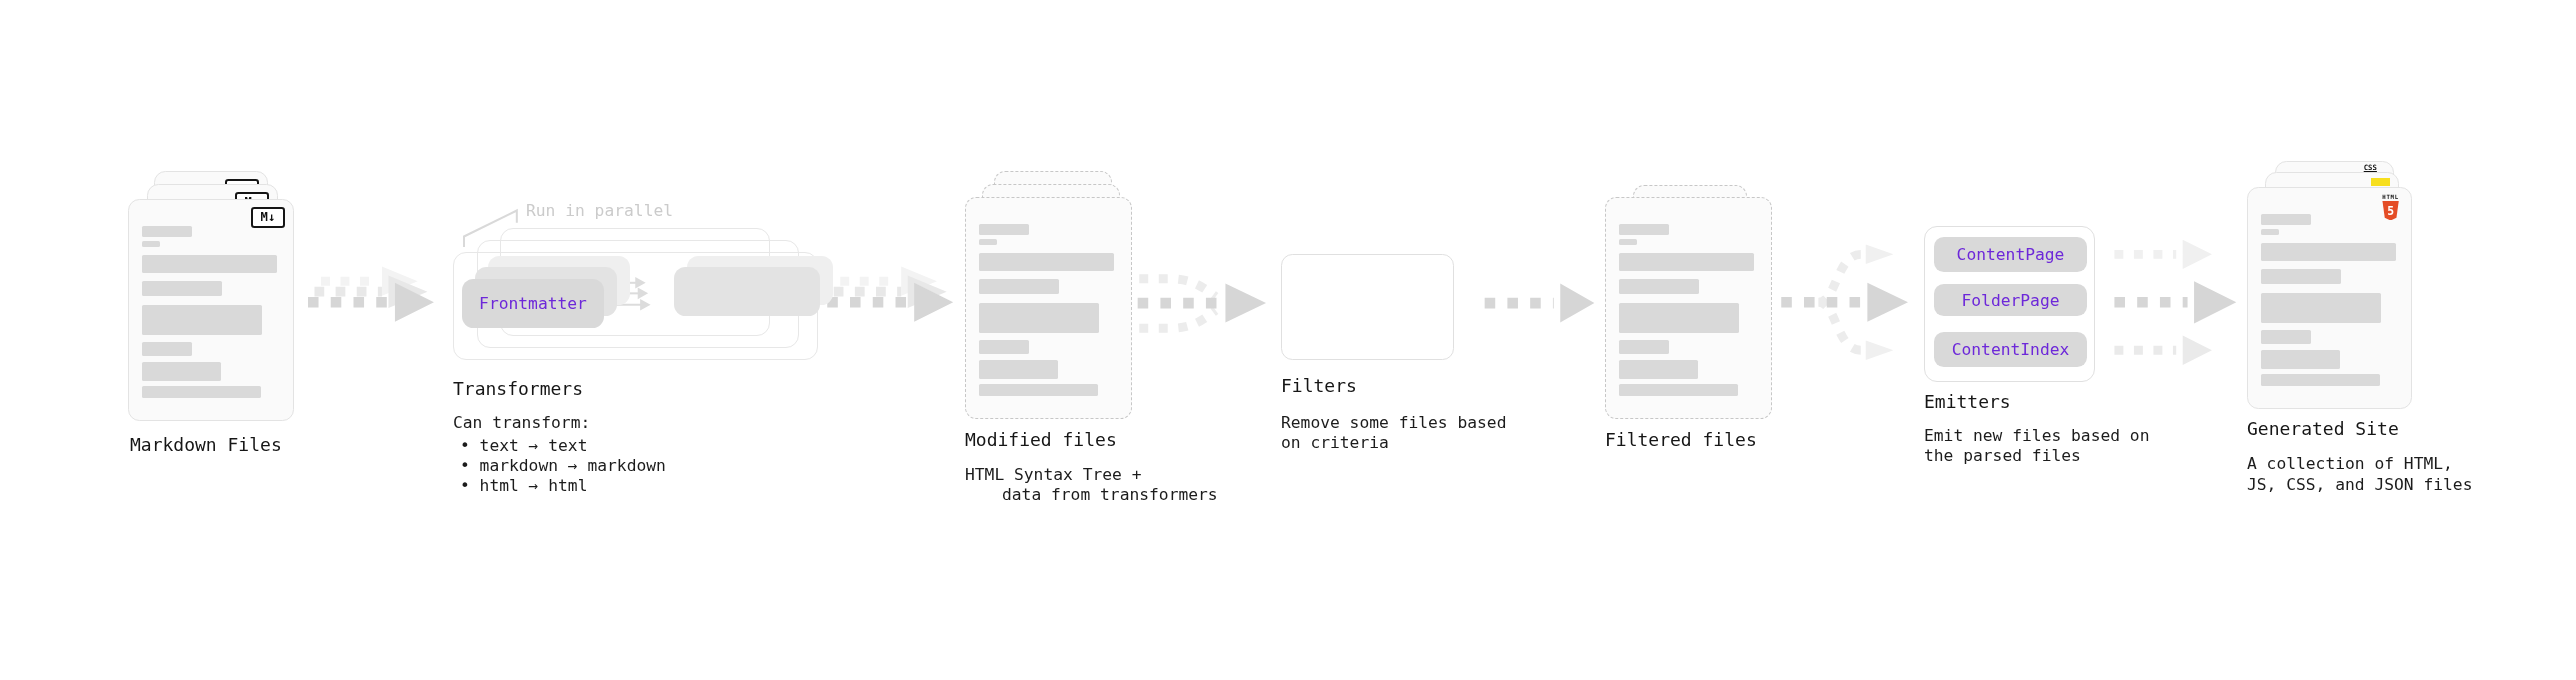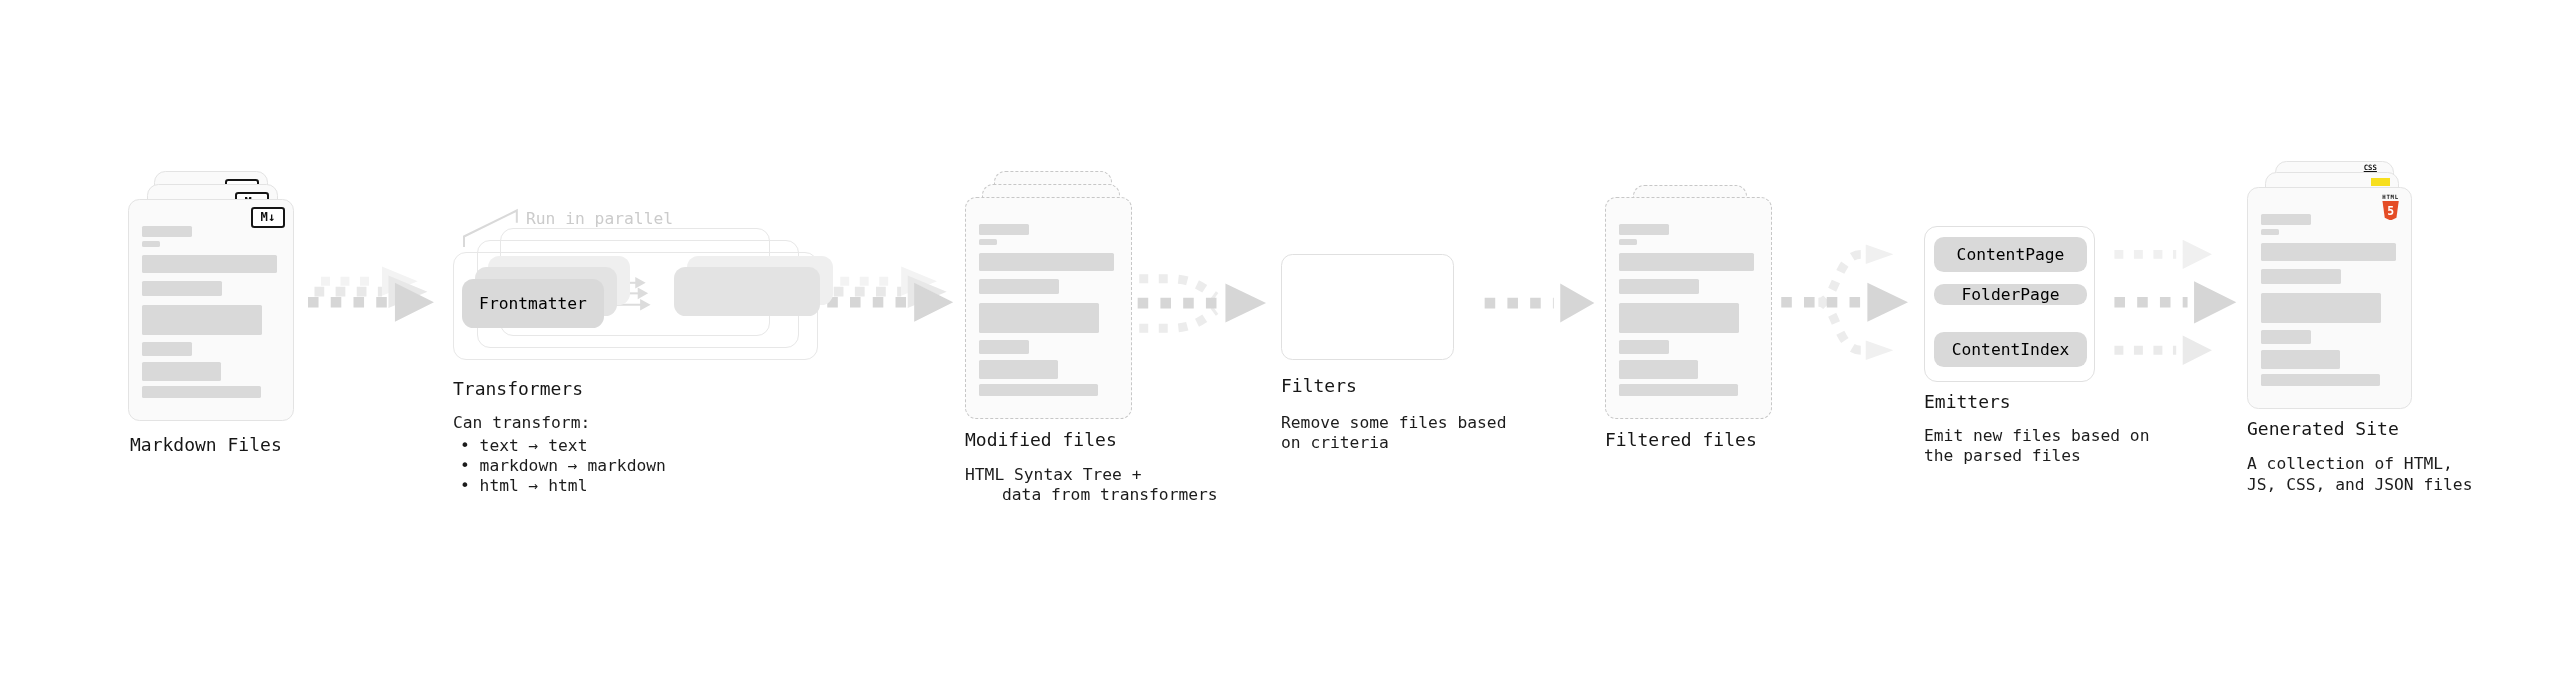--- a/index.html
+++ b/index.html
@@ -8,27 +8,27 @@
   }
   html,body{margin:0;padding:0;background:#fff;}
   .canvas{position:relative;width:2576px;height:681px;background:#fff;overflow:hidden;
           font-family:"DejaVu Sans Mono","Liberation Mono",monospace;}
   .arrows{position:absolute;left:0;top:0;pointer-events:none;}
   .card{position:absolute;background:#fafafa;border:1.6px solid #e3e3e3;border-radius:11.4px;box-sizing:border-box;}
   .card.dashed{border:1.6px dashed #c7c7c7;background:#fbfbfb;}
   .obox{position:absolute;border:1.6px solid #e7e7e7;border-radius:13px;box-sizing:border-box;background:transparent;}
   .wbox{position:absolute;border:1.6px solid #e0e0e0;border-radius:13px;box-sizing:border-box;background:#fff;}
   .pill{position:absolute;border-radius:11.4px;background:var(--pill);display:flex;align-items:center;justify-content:center;
-        font-size:16.3px;color:#000000;box-sizing:border-box;white-space:nowrap;}
+        font-size:16.3px;color:#6d28d9;box-sizing:border-box;white-space:nowrap;}
   .pill.ghost1{background:#e3e3e3;}
   .pill.ghost2{background:#efefef;}
   .pill.sm{border-radius:9.8px;}
   .title{position:absolute;font-size:18px;color:var(--ink);white-space:nowrap;}
   .sub{position:absolute;font-size:16.3px;color:#1c1c1c;white-space:nowrap;}
-  .note{position:absolute;font-size:16.3px;color:var(--muted_note);white-space:nowrap;margin-top:8px;}
+  .note{position:absolute;font-size:16.3px;color:var(--muted_note);white-space:nowrap;}
   .mdbadge{position:absolute;top:6.5px;right:8.1px;width:30px;height:17px;border:2.4px solid #151515;border-radius:3.3px;
            background:#fff;display:flex;align-items:center;justify-content:center;
            font-weight:bold;font-size:12.2px;color:#111;}
   .bar{position:absolute;left:13px;background:var(--bar);border-radius:1.6px;}
   .b1{top:26px;width:50px;height:10.6px;} .b2{top:41px;width:18px;height:5.7px;}
   .b3{top:55px;width:135px;height:18px;} .b4{top:81px;width:80px;height:14.6px;}
   .b5{top:105px;width:120px;height:30px;} .b6{top:142px;width:50px;height:14px;}
   .b7{top:162px;width:79px;height:18.7px;} .b8{top:186px;width:119px;height:12.2px;}
   .cssbadge{position:absolute;top:2.4px;right:12.2px;width:21px;text-align:center;
             font-weight:bold;font-size:7.3px;color:#111;border-bottom:2.4px solid var(--css_blue);line-height:7.3px;text-decoration:underline;}
@@ -179,21 +179,21 @@
       <div class="bar b5"></div>
       <div class="bar b6"></div>
       <div class="bar b7"></div>
       <div class="bar b8"></div>
     </div>
   </div>
   <div class="title" style="left:1605px;top:429px">Filtered files</div>
 
   <div class="wbox" style="left:1924px;top:226px;width:171px;height:156px"></div>
   <div class="pill sm" style="left:1934px;top:237px;width:153px;height:35px">ContentPage</div>
-  <div class="pill sm" style="left:1934px;top:284px;width:153px;height:21px">FolderPage</div>
+  <div class="pill sm" style="left:1934px;top:284px;width:153px;height:32px">FolderPage</div>
   <div class="pill sm" style="left:1934px;top:332px;width:153px;height:35px">ContentIndex</div>
   <div class="title" style="left:1924px;top:391px">Emitters</div>
   <div class="sub" style="left:1924px;top:426px">Emit new files based on</div>
   <div class="sub" style="left:1924px;top:446px">the parsed files</div>
 
   <div class="card" style="left:2275px;top:161px;width:119px;height:228px">
     <span class="cssbadge">CSS</span>
   </div>
   <div class="card" style="left:2265px;top:172px;width:134px;height:232px">
     <span class="jsbadge"></span>

